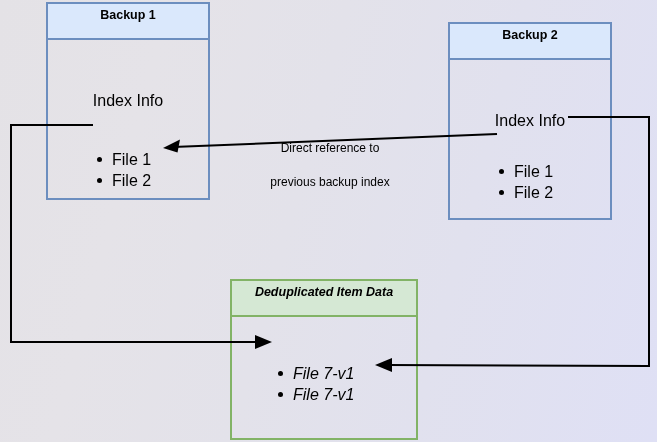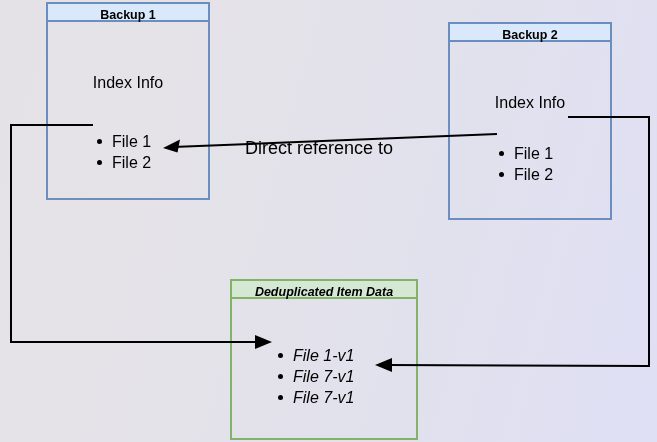--- a/index.html
+++ b/index.html
@@ -23,21 +23,21 @@
 
   
   .node {
     position: absolute;
     box-sizing: border-box;
     border: 2px solid #6c8ebf;
     background: transparent;
   }
   .node .node-header {
     box-sizing: border-box;
-    height: 18px;
+    height: 36px;
     line-height: 22px;
     text-align: center;
     font-size: 12.5px;
     font-weight: bold;
     color: #000000;
     background: #dae8fc;
     border-bottom: 2px solid #6c8ebf;
   }
   .node .node-body {
     position: relative;
@@ -84,22 +84,22 @@
     top: 8px;
     width: 5px;
     height: 5px;
     border-radius: 50%;
     background: #000000;
   }
 
   
   .caption {
     position: absolute;
-    text-align: left;
-    font-size: 18px;
+    text-align: center;
+    font-size: 12px;
     line-height: 17px;
     color: #000000;
     white-space: pre-line;
   }
 
   
   #edges {
     position: absolute;
     left: 0;
     top: 0;
@@ -143,29 +143,29 @@
         <li>File 1</li>
         <li>File 2</li>
       </ul>
     </div>
   </div>
 
   <div class="node green" style="left:230px; top:279px; width:188px; height:161px;">
     <div class="node-header">Deduplicated Item Data</div>
     <div class="node-body">
       <ul class="bullet-list" style="left:44px; top:46px;">
-        <li>File 1-v1</li>
         <li>File 7-v1</li>
         <li>File 7-v1</li>
       </ul>
     </div>
   </div>
 
   <div class="caption" style="left:245px; top:123px; width:170px;">
     <div>Direct reference to</div>
+    <div>previous backup index</div>
   </div>
 
   <svg id="edges" viewBox="0 0 657 442">
 
     <g>
       <line x1="497" y1="134" x2="173" y2="147"></line>
       <polygon class="head" points="163,148 180,139.5 177.5,152.5"></polygon>
     </g>
 
     <g>

